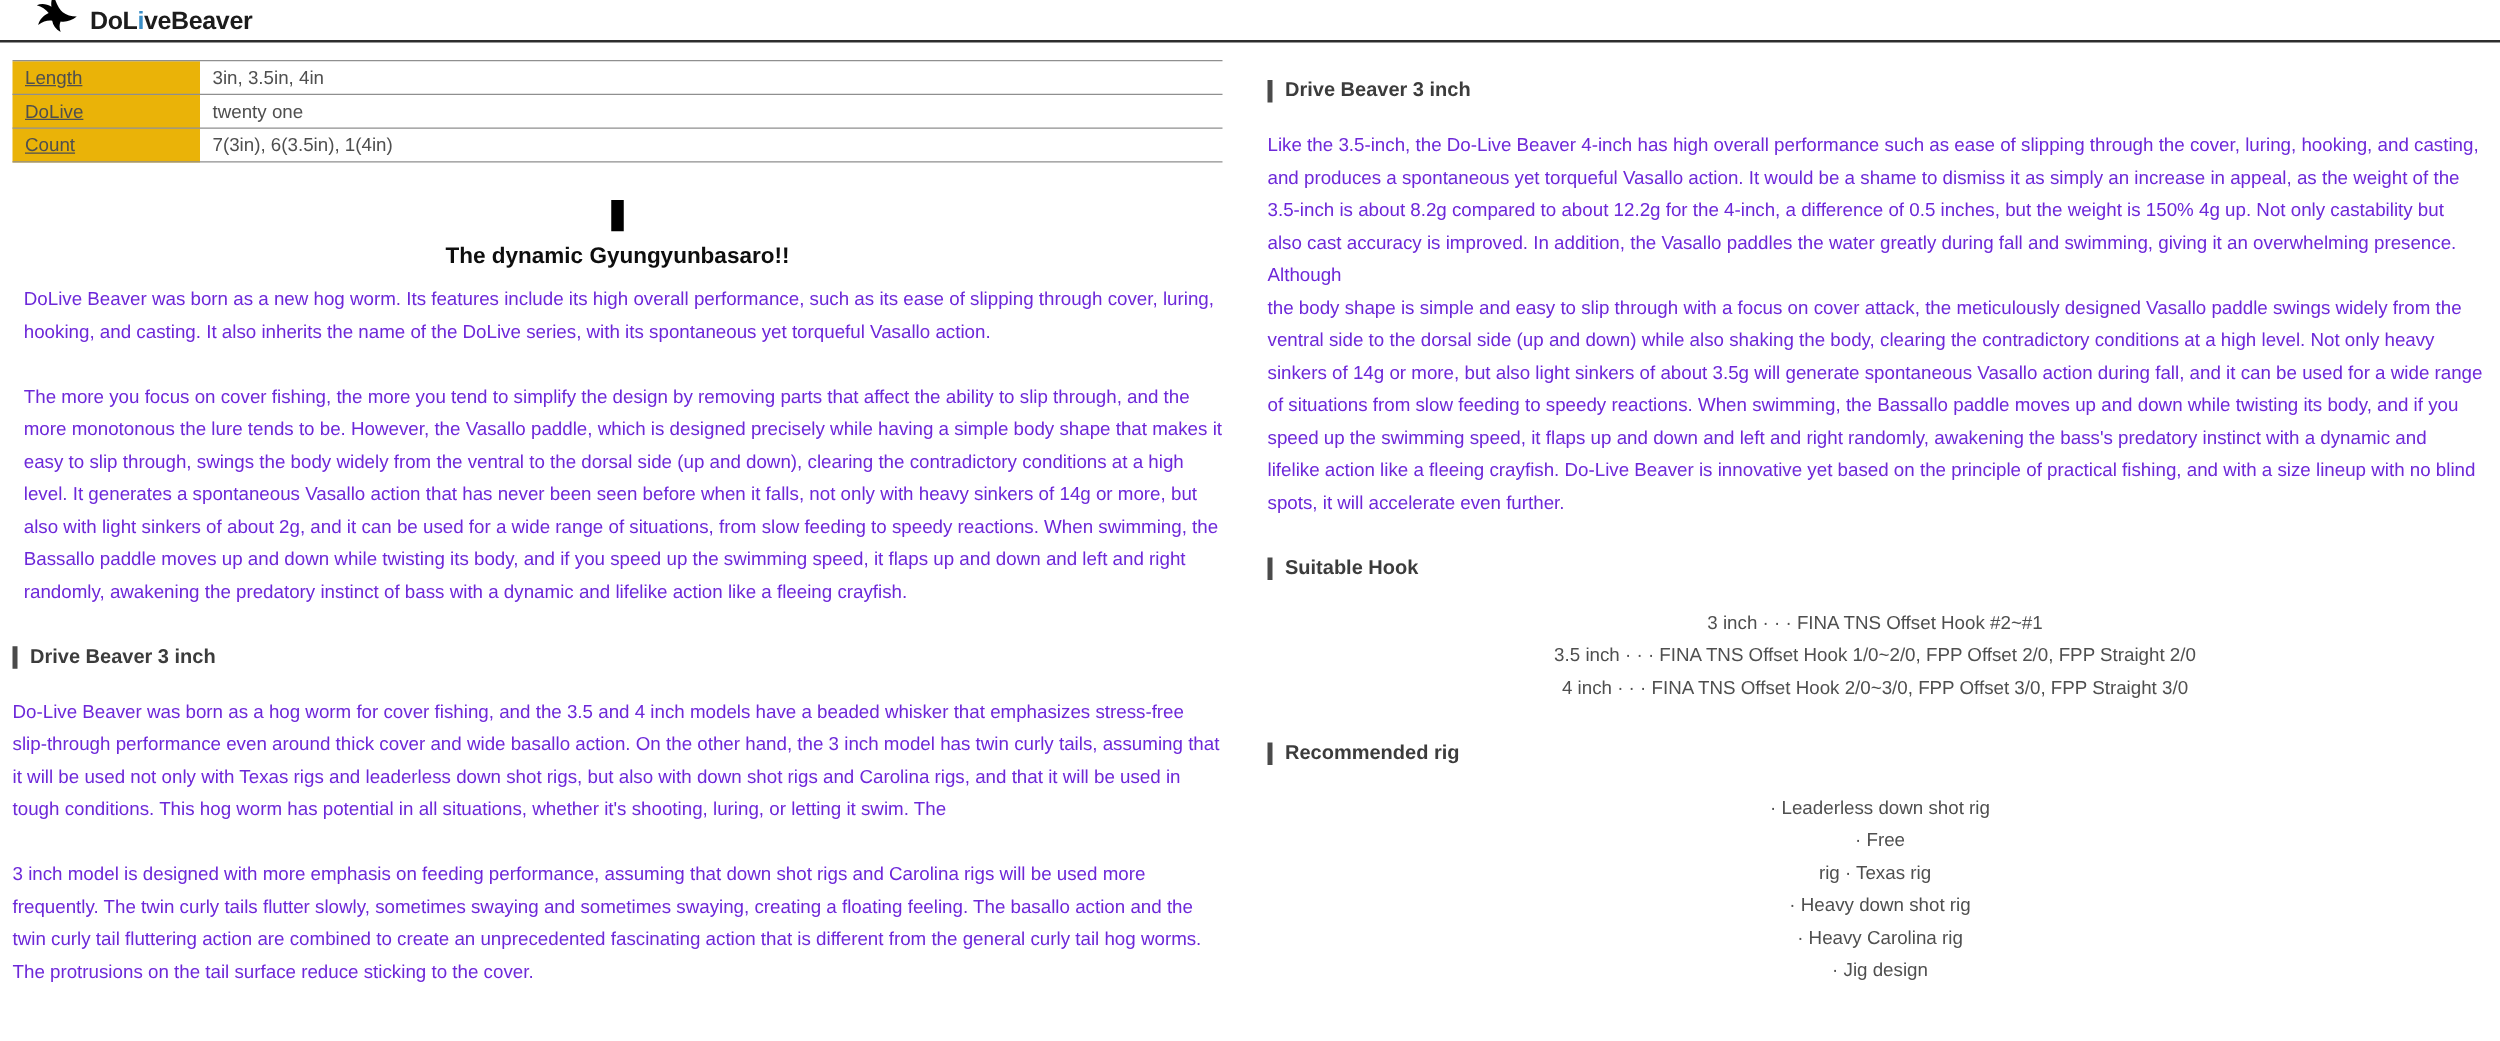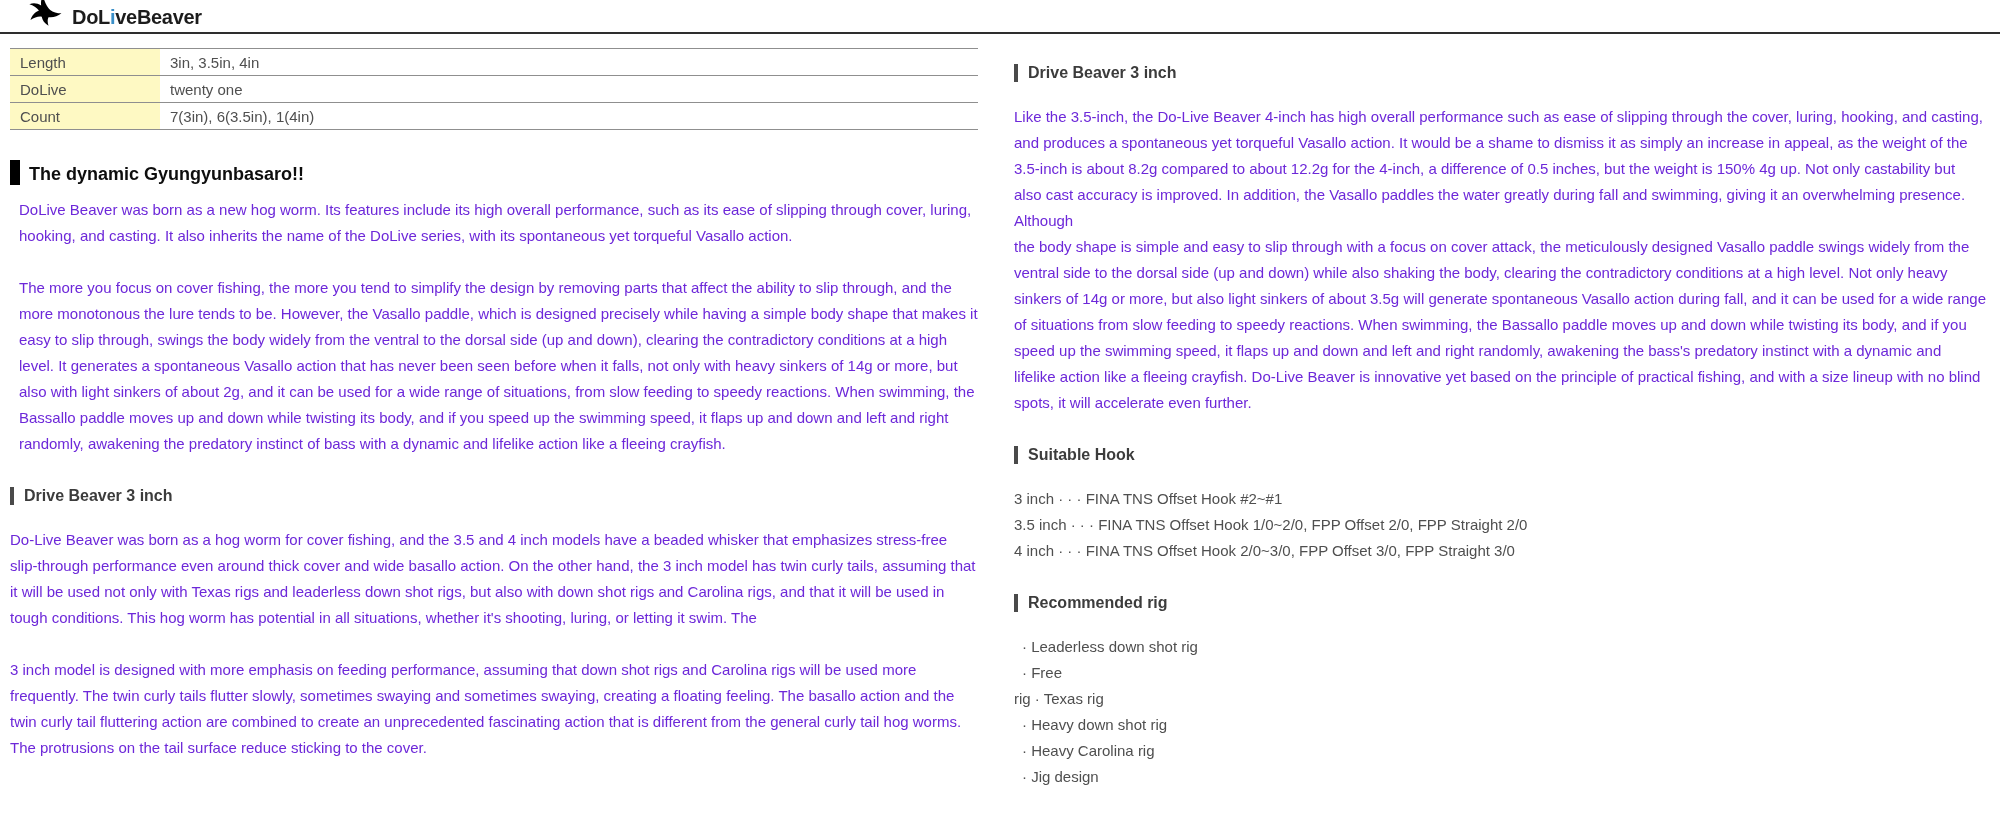--- a/index.html
+++ b/index.html
@@ -29,45 +29,46 @@
   .columns { display: flex; gap: 36px; padding: 14px 14px 0 10px; }
   .col-left  { flex: none; width: 968px; }
   .col-right { flex: 1; padding-top: 6px; }
 
   
   .spec-table { width: 100%; border-collapse: collapse; font-size: 15px; color: #4f4f4f; }
   .spec-table th, .spec-table td {
     border-top: 1px solid #8f8f8f; border-bottom: 1px solid #8f8f8f;
     padding: 4px 10px; font-weight: 400; text-align: left; height: 27px;
   }
-  .spec-table th { width: 150px; background: #fef9c3; }
+  .spec-table th { width: 150px; background: #eab308; text-decoration: underline; }
 
   
   .h-main {
-    display: flex; align-items: flex-end; gap: 9px;
+    display: flex; align-items: center; gap: 9px;
     font-size: 18px; font-weight: 700; color: #0e0e0e;
     margin: 30px 0 12px;
+    flex-direction: column;
   }
   .h-main .bar { flex: none; width: 10px; height: 25px; background: #000; }
   .h-sub {
     display: flex; align-items: center; gap: 10px;
     font-size: 16px; font-weight: 700; color: #3c3c3c;
     margin: 30px 0 22px;
   }
   .h-sub .bar { flex: none; width: 4px; height: 18px; background: #4a4a4a; }
   .col-right .h-sub:first-child { margin-top: 10px; }
 
   
   p.body-text {
     margin: 0 0 26px; font-size: 15px; line-height: 26px;
     white-space: pre-line; color: #6d28d9;
   }
   .indent { padding-left: 9px; }
 
-  .plain-list { font-size: 15px; line-height: 26px; color: #4f4f4f; margin: 0 0 26px; }
+  .plain-list { font-size: 15px; line-height: 26px; color: #4f4f4f; margin: 0 0 26px; text-align: center; }
   .plain-list .line { white-space: pre; }
   .rig-list .line { padding-left: 8px; }
   .rig-list .line.no-indent { padding-left: 0; }
 </style>
 </head>
 <body>
 
 <header>
   <div class="brand">
     <span class="logo">

